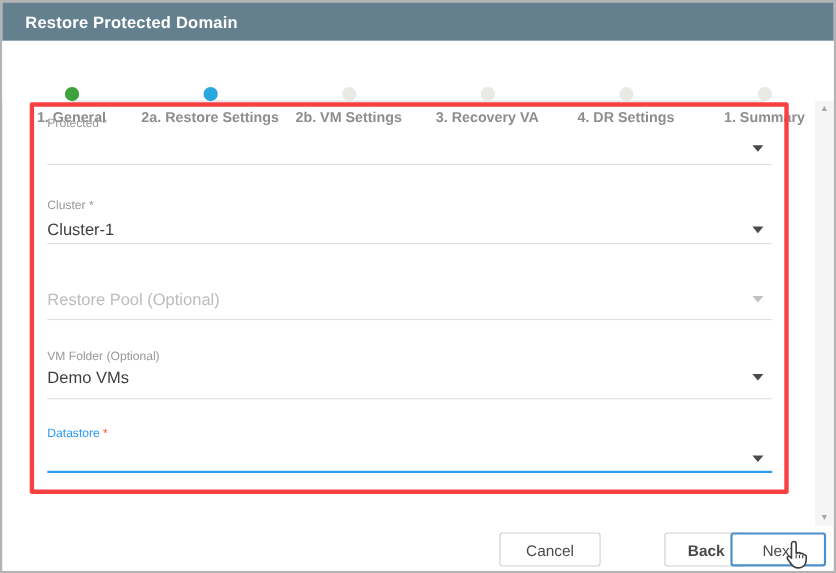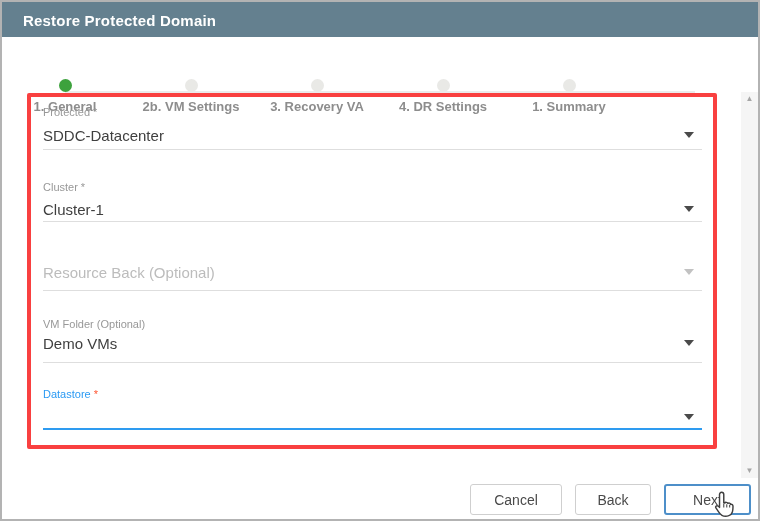--- a/index.html
+++ b/index.html
@@ -42,42 +42,46 @@
   
   .scrollbar{position:absolute;left:739px;top:90px;width:17px;height:386px;background:#f5f5f5;
     display:flex;flex-direction:column;justify-content:space-between;align-items:center;z-index:1;}
   .scroll-arrow{font-size:8px;color:#a6a6a6;line-height:10px;padding:2px 0;cursor:default;}
 
   
   .btn{position:absolute;top:482px;height:31px;box-sizing:border-box;background:#fff;
     border:1px solid #cfcfcf;border-radius:3px;font-size:14px;color:#4a4a4a;
     display:flex;align-items:center;justify-content:center;font-family:"Liberation Sans",sans-serif;}
   .btn.primary{border:2px solid #4D8FC9;}
-  .btn-cancel{left:468px;width:92px;}
-  .btn-back{left:573px;width:76px;}
+  .btn-cancel{left:452px;width:92px;}
+  .btn-back{left:602px;width:76px;font-weight:bold;}
   .btn-next{left:662px;width:87px;}
 
   
   .cursor{position:absolute;left:710px;top:488px;z-index:20;pointer-events:none;}
 </style>
 </head>
 <body>
 
 <div class="dialog">
 
   <div class="titlebar">
     <span class="title">Restore Protected Domain</span>
   </div>
 
   <div class="stepper">
     <div class="step-line"></div>
     <div class="steps">
       <div class="step">
         <div class="dot completed"></div>
         <div class="label">1. General</div>
+      </div>
+      <div class="step">
+        <div class="dot active"></div>
+        <div class="label">2a. Restore Settings</div>
       </div>
       <div class="step">
         <div class="dot upcoming"></div>
         <div class="label">2b. VM Settings</div>
       </div>
       <div class="step">
         <div class="dot upcoming"></div>
         <div class="label">3. Recovery VA</div>
       </div>
       <div class="step">
@@ -87,32 +91,31 @@
       <div class="step">
         <div class="dot upcoming"></div>
         <div class="label">1. Summary</div>
       </div>
     </div>
   </div>
 
   <div class="field-label" style="top:104px">
     <span>Protected</span><span class="asterisk">*</span>
   </div>
-  <div class="field-value" style="top:125px">SDDC-Datacenter</div>
   <div class="underline" style="top:147px"></div>
   <div class="dd-arrow" style="top:130px"></div>
 
   <div class="field-label" style="top:179px">
     <span>Cluster</span><span class="asterisk">*</span>
   </div>
   <div class="field-value" style="top:199px">Cluster-1</div>
   <div class="underline" style="top:219px"></div>
   <div class="dd-arrow" style="top:204px"></div>
 
-  <div class="field-value placeholder" style="top:262px">Resource Back (Optional)</div>
+  <div class="field-value placeholder" style="top:262px">Restore Pool (Optional)</div>
   <div class="underline" style="top:288px"></div>
   <div class="dd-arrow disabled" style="top:267px"></div>
 
   <div class="field-label" style="top:316px">
     <span>VM Folder (Optional)</span>
   </div>
   <div class="field-value" style="top:333px">Demo VMs</div>
   <div class="underline" style="top:360px"></div>
   <div class="dd-arrow" style="top:338px"></div>
 

